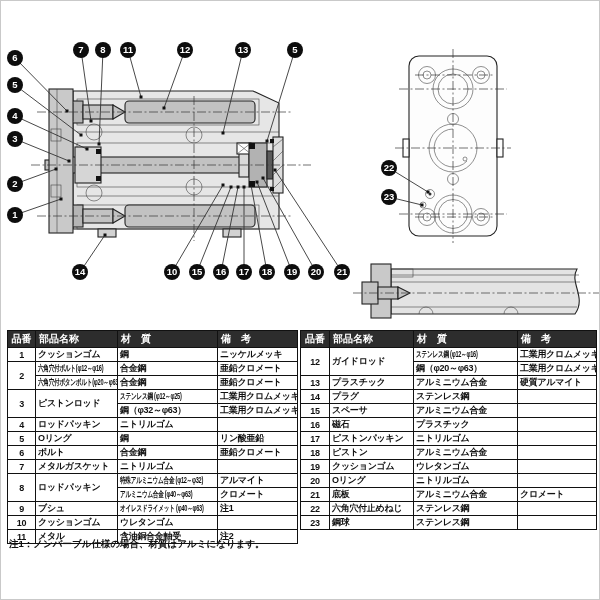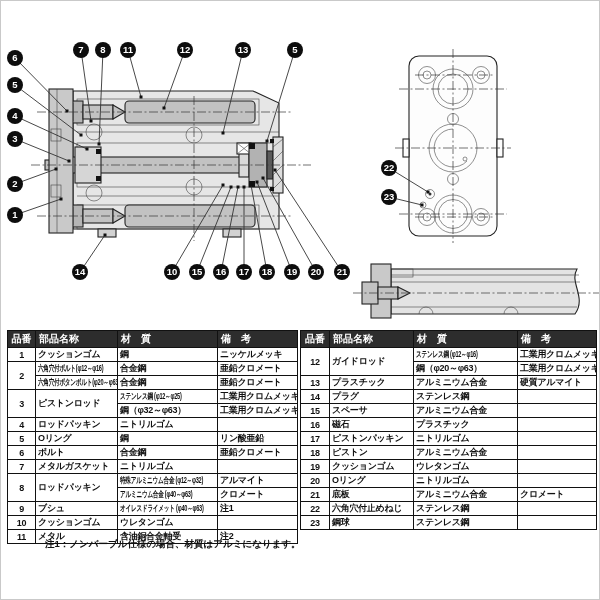--- a/index.html
+++ b/index.html
@@ -11,21 +11,21 @@
   #tblR{left:299px;width:296px;}
   table{border-collapse:collapse;width:100%;table-layout:fixed;}
   th{background:#2d2d2d;color:#fff;font-size:10px;font-weight:bold;height:16px;
      border:1.5px solid #111;text-align:left;padding:0 3px;white-space:nowrap;overflow:hidden;}
   th.num{text-align:center;padding:0;}
   td{border:1px solid #111;font-size:9px;font-weight:bold;color:#111;height:12.6px;
      padding:0 2px;white-space:nowrap;overflow:hidden;letter-spacing:-0.3px;}
   td.num{text-align:center;}
   span.sq{display:inline-block;font-size:8.5px;letter-spacing:-0.4px;
           transform:scaleX(0.66);transform-origin:0 50%;white-space:nowrap;}
-  #notes{position:absolute;left:8px;top:537px;font-size:9.5px;font-weight:bold;color:#111;line-height:12.5px;margin-left:36px;}
+  #notes{position:absolute;left:8px;top:537px;font-size:9.5px;font-weight:bold;color:#111;line-height:12.5px;}
   .cl{stroke:#333;stroke-width:0.9;}
   .co{fill:#0d0d0d;}
   .cn{fill:#fff;font-size:9.5px;font-weight:bold;text-anchor:middle;font-family:"Liberation Sans",sans-serif;}
   .outline{stroke:#222;stroke-width:1.1;}
   .thin{stroke:#444;stroke-width:0.6;fill:none;}
   .cline{stroke:#333;stroke-width:0.7;fill:none;stroke-dasharray:9 2.5 2 2.5;}
 </style>
 </head>
 <body>
 

